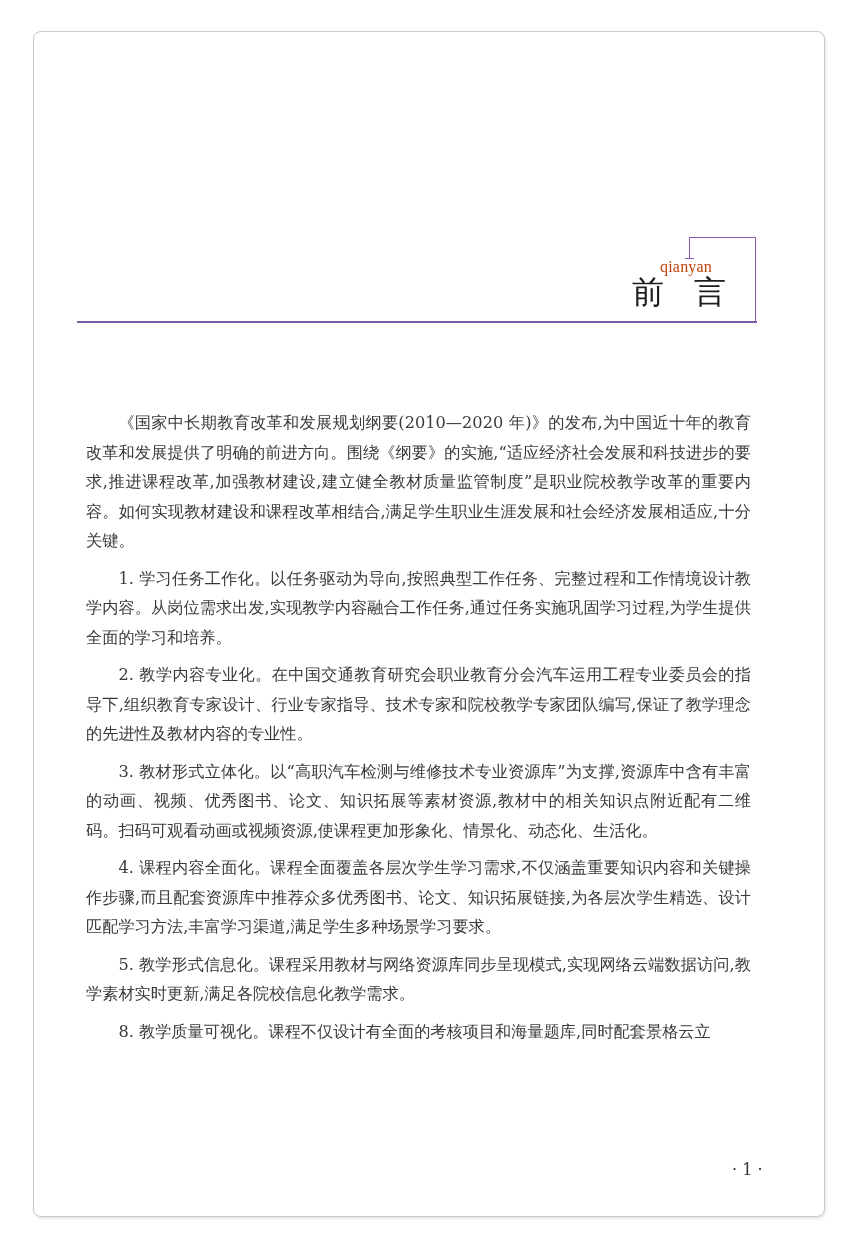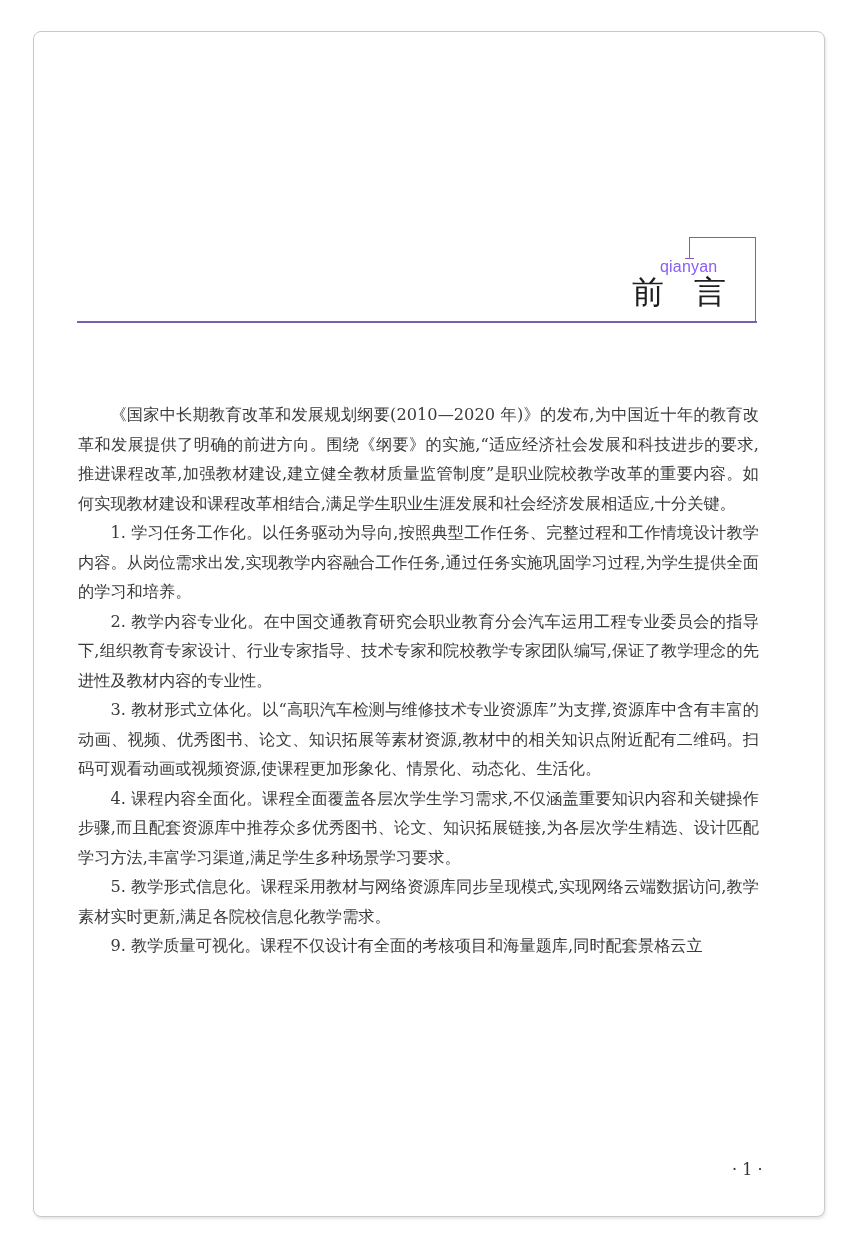--- a/index.html
+++ b/index.html
@@ -27,32 +27,32 @@
   }
   .bracket-tick {
     position:absolute; left:689px; top:237px; width:0; height:22px;
     border-left:1.5px solid #8a5bb0;
   }
   .bracket-tick-foot {
     position:absolute; left:685px; top:258px; width:9px; height:0;
     border-top:1.5px solid #8a5bb0;
   }
   .pinyin {
-    position:absolute; left:660px; top:258px; font-family:Liberation Sans, sans-serif;
-    font-size:16px; color:#8b5cf6; letter-spacing:0.2px;
+    position:absolute; left:660px; top:258px; font-family:Liberation Serif, serif;
+    font-size:16px; color:#c2410c; letter-spacing:0.2px;
   }
   .title {
     position:absolute; left:632px; top:276px; font-family:Liberation Sans, sans-serif;
     font-size:32px; color:#1e1e1e; letter-spacing:30px; font-weight:500; line-height:1;
   }
   .body-text {
     position:absolute; left:78px; top:400px; width:681px;
     font-size:16.2px; line-height:29.5px; color:#3a3a3a; text-align:justify;
   }
-  .body-text p { margin:0; text-indent:2em; }
+  .body-text p { margin:8px; text-indent:2em; }
   .page-number {
     position:absolute; left:732px; top:1160px; font-size:16px; color:#333;
   }
 </style>
 </head>
 <body>
 
 <div class="page-frame"></div>
 
 <div class="bracket-top"></div>
@@ -64,16 +64,16 @@
 <div class="title">前言</div>
 <div class="header-rule"></div>
 
 <div class="body-text">
   <p>《国家中长期教育改革和发展规划纲要(2010—2020 年)》的发布,为中国近十年的教育改革和发展提供了明确的前进方向。围绕《纲要》的实施,“适应经济社会发展和科技进步的要求,推进课程改革,加强教材建设,建立健全教材质量监管制度”是职业院校教学改革的重要内容。如何实现教材建设和课程改革相结合,满足学生职业生涯发展和社会经济发展相适应,十分关键。</p>
   <p>1. 学习任务工作化。以任务驱动为导向,按照典型工作任务、完整过程和工作情境设计教学内容。从岗位需求出发,实现教学内容融合工作任务,通过任务实施巩固学习过程,为学生提供全面的学习和培养。</p>
   <p>2. 教学内容专业化。在中国交通教育研究会职业教育分会汽车运用工程专业委员会的指导下,组织教育专家设计、行业专家指导、技术专家和院校教学专家团队编写,保证了教学理念的先进性及教材内容的专业性。</p>
   <p>3. 教材形式立体化。以“高职汽车检测与维修技术专业资源库”为支撑,资源库中含有丰富的动画、视频、优秀图书、论文、知识拓展等素材资源,教材中的相关知识点附近配有二维码。扫码可观看动画或视频资源,使课程更加形象化、情景化、动态化、生活化。</p>
   <p>4. 课程内容全面化。课程全面覆盖各层次学生学习需求,不仅涵盖重要知识内容和关键操作步骤,而且配套资源库中推荐众多优秀图书、论文、知识拓展链接,为各层次学生精选、设计匹配学习方法,丰富学习渠道,满足学生多种场景学习要求。</p>
   <p>5. 教学形式信息化。课程采用教材与网络资源库同步呈现模式,实现网络云端数据访问,教学素材实时更新,满足各院校信息化教学需求。</p>
-  <p>9. 教学质量可视化。课程不仅设计有全面的考核项目和海量题库,同时配套景格云立</p>
+  <p>8. 教学质量可视化。课程不仅设计有全面的考核项目和海量题库,同时配套景格云立</p>
 </div>
 
 <div class="page-number">· 1 ·</div>
 
 </body></html>

